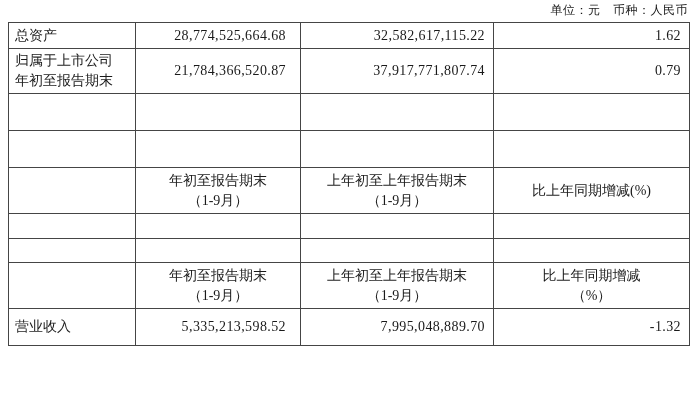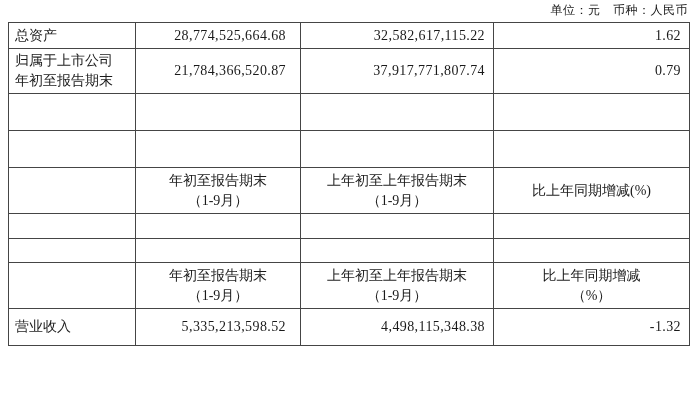--- a/index.html
+++ b/index.html
@@ -113,17 +113,17 @@
       <td class="hdr">年初至报告期末
 （1-9月）</td>
       <td class="hdr">上年初至上年报告期末
 （1-9月）</td>
       <td class="hdr">比上年同期增减
 （%）</td>
     </tr>
     <tr class="h27">
       <td class="lbl">营业收入</td>
       <td class="num c1">5,335,213,598.52</td>
-      <td class="num c2">4,498,115,348.38</td>
+      <td class="num c2">7,995,048,889.70</td>
       <td class="num c3">-1.32</td>
     </tr>
   </tbody>
 </table>
 
 </body></html>

